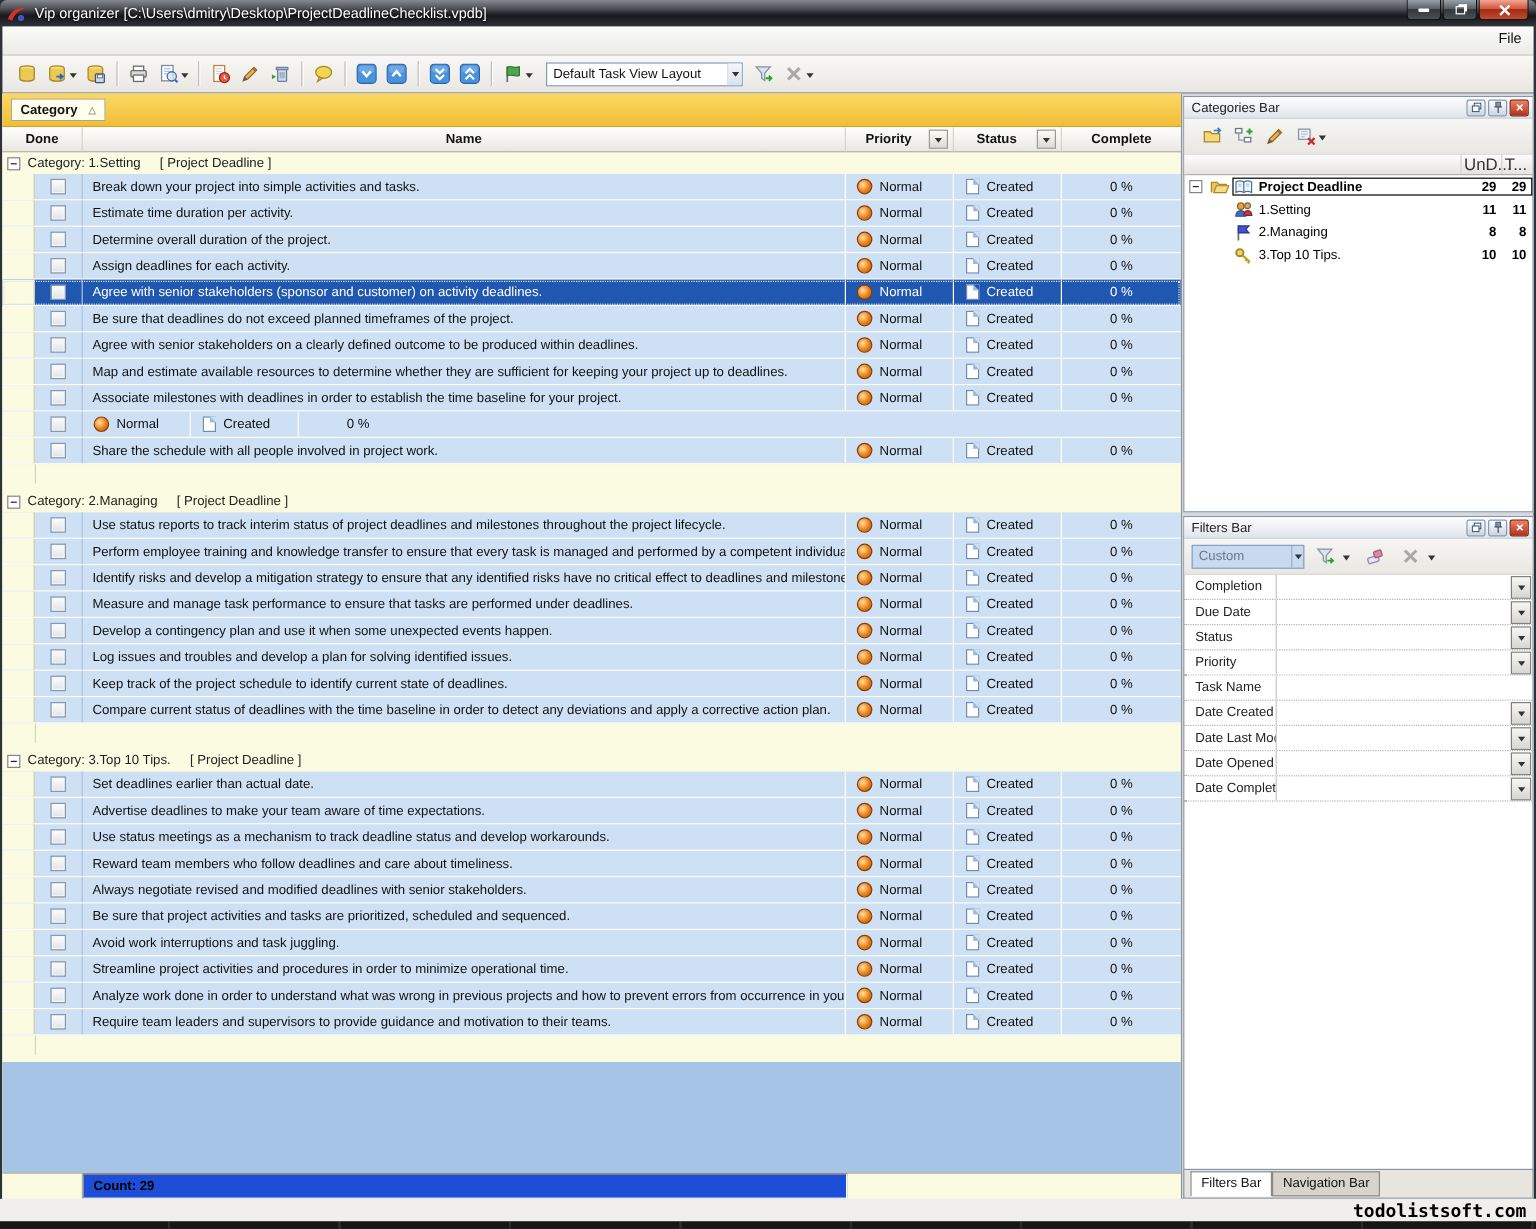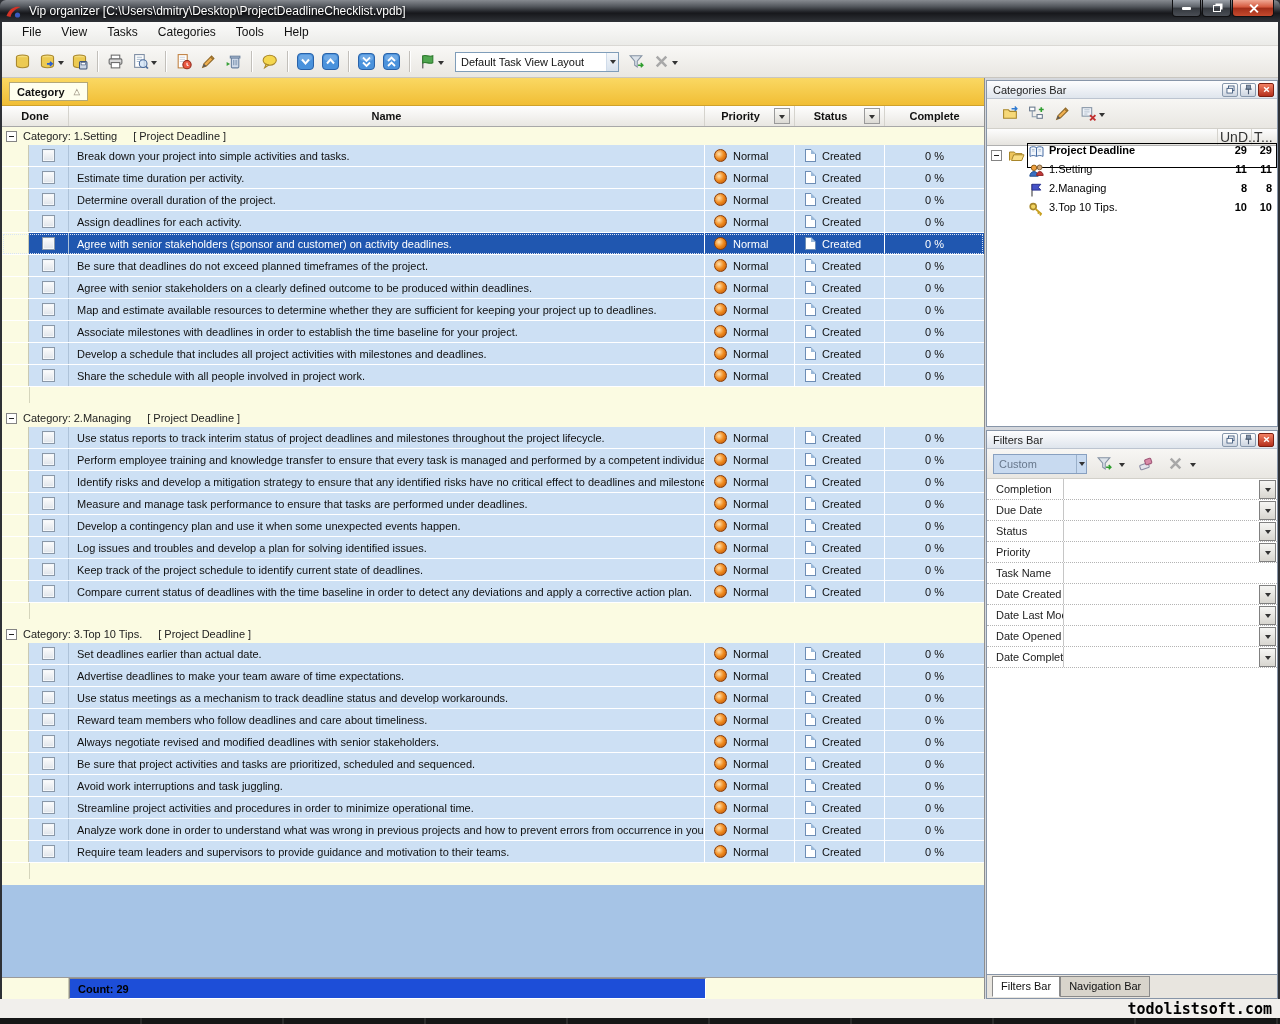--- a/index.html
+++ b/index.html
@@ -16,22 +16,22 @@
   .wbtn { width:29px; height:17px; border:1px solid #101012; border-top:none; border-radius:0 0 4px 4px;
     background:linear-gradient(#9aa0a8,#5b6067 45%,#33373d 50%,#4a4e55); display:flex; align-items:center; justify-content:center; }
   .wbtn.close { width:42px; background:linear-gradient(#f0a894,#d4573c 45%,#a02d18 50%,#c54a2e); }
   .minbar { width:9px; height:3px; background:#fff; border-radius:1px; }
   .restoreglyph { width:8px; height:7px; border:1px solid #fff; box-shadow:2px -2px 0 -0.5px #fff; }
   .xglyph { position:relative; width:9px; height:9px; }
   .xglyph::before,.xglyph::after { content:''; position:absolute; left:4px; top:-1px; width:2px; height:11px; background:#fff; }
   .xglyph::before { transform:rotate(45deg); } .xglyph::after { transform:rotate(-45deg); }
 
   .menubar { position:absolute; left:2px; top:22px; width:1276px; height:24px;
-    background:linear-gradient(#fbfbfa,#ebebe8); display:flex; align-items:flex-start; padding-left:10px;
-    font-size:12px; color:#111; border-bottom:1px solid #dad8d4; }
+    background:linear-gradient(#fbfbfa,#ebebe8); display:flex; align-items:flex-end; padding-left:10px;
+    font-size:12px; color:#111; border-bottom:1px solid #dad8d4;flex-direction:column; }
   .menu-item { padding:3px 10px; }
 
   .toolbar { position:absolute; left:2px; top:46px; width:1276px; height:32px;
     background:linear-gradient(#f9f8f6,#e9e7e2); display:flex; align-items:center; padding-left:8px;
     border-bottom:1px solid #c9c6c0; }
   .tbtn24 { width:25px; height:25px; display:flex; align-items:center; justify-content:center; }
   .tbtn24 svg { width:17px; height:17px; }
   .tsep { width:1px; height:21px; background:#c2bfba; margin:0 5px; box-shadow:1px 0 0 #fff; }
   .caret-sm { width:0; height:0; border:3px solid transparent; border-top:4px solid #333; margin:6px 3px 0 -2px; }
   .layoutcombo { width:164px; height:20px; background:#fff; border:1px solid #7f9db9; display:flex;
@@ -111,21 +111,21 @@
     background:linear-gradient(#f7f6f4,#e9e7e2); border-bottom:1px solid #d2d0ca; }
   .ptoolbar .tbtn24 { width:26px; height:24px; }
 
   .cathdr { height:17px; display:flex; background:linear-gradient(#fdfdfd,#e6e4df); border-bottom:1px solid #b0b0b0;
     font-size:14px; color:#333; align-items:center; }
   .cathdr .sp { flex:1; } 
   .cathdr .c1 { width:34px; border-left:1px solid #d5d3cd; padding-left:2px; }
   .cathdr .c2 { width:26px; border-left:1px solid #d5d3cd; padding-left:2px; }
   .catrow { display:flex; align-items:center; height:19px; font-size:11px; color:#000; }
   .cpfx { width:40px; height:100%; display:flex; align-items:center; flex:0 0 auto; }
-  .catbox { flex:1; display:flex; align-items:flex-start; height:25px; border:1px solid transparent; }
+  .catbox { flex:1; display:flex; align-items:center; height:15px; border:1px solid transparent; }
   .catbox.focused { border-color:#000; }
   .ticon { width:18px; height:16px; margin-right:3px; flex:0 0 auto; }
   .ticon svg { width:17px; height:16px; }
   .catlabel { flex:1; white-space:nowrap; overflow:hidden; }
   .b { font-weight:bold; }
   .num { text-align:right; font-weight:bold; padding-right:4px; }
   .w34 { width:32px; } .w26 { width:25px; }
 
   .fcombo { width:94px; height:20px; background:#c8daf0; border:1px solid #88a0c0; display:flex;
     align-items:center; font-size:11px; color:#68788c; padding-left:5px; }
@@ -489,21 +489,20 @@
             <span class="pageicon"></span>
             <span class="celltext">Created</span>
           </div>
           <div class="compcell">0 %</div>
         </div>
         <div class="trow">
           <div class="gutter"></div>
           <div class="cbcell">
             <span class="cbx"></span>
           </div>
-          <div class="namecell">Develop a schedule that includes all project activities with milestones and deadlines.</div>
           <div class="pricell">
             <span class="sphere"></span>
             <span class="celltext">Normal</span>
           </div>
           <div class="stcell">
             <span class="pageicon"></span>
             <span class="celltext">Created</span>
           </div>
           <div class="compcell">0 %</div>
         </div>

